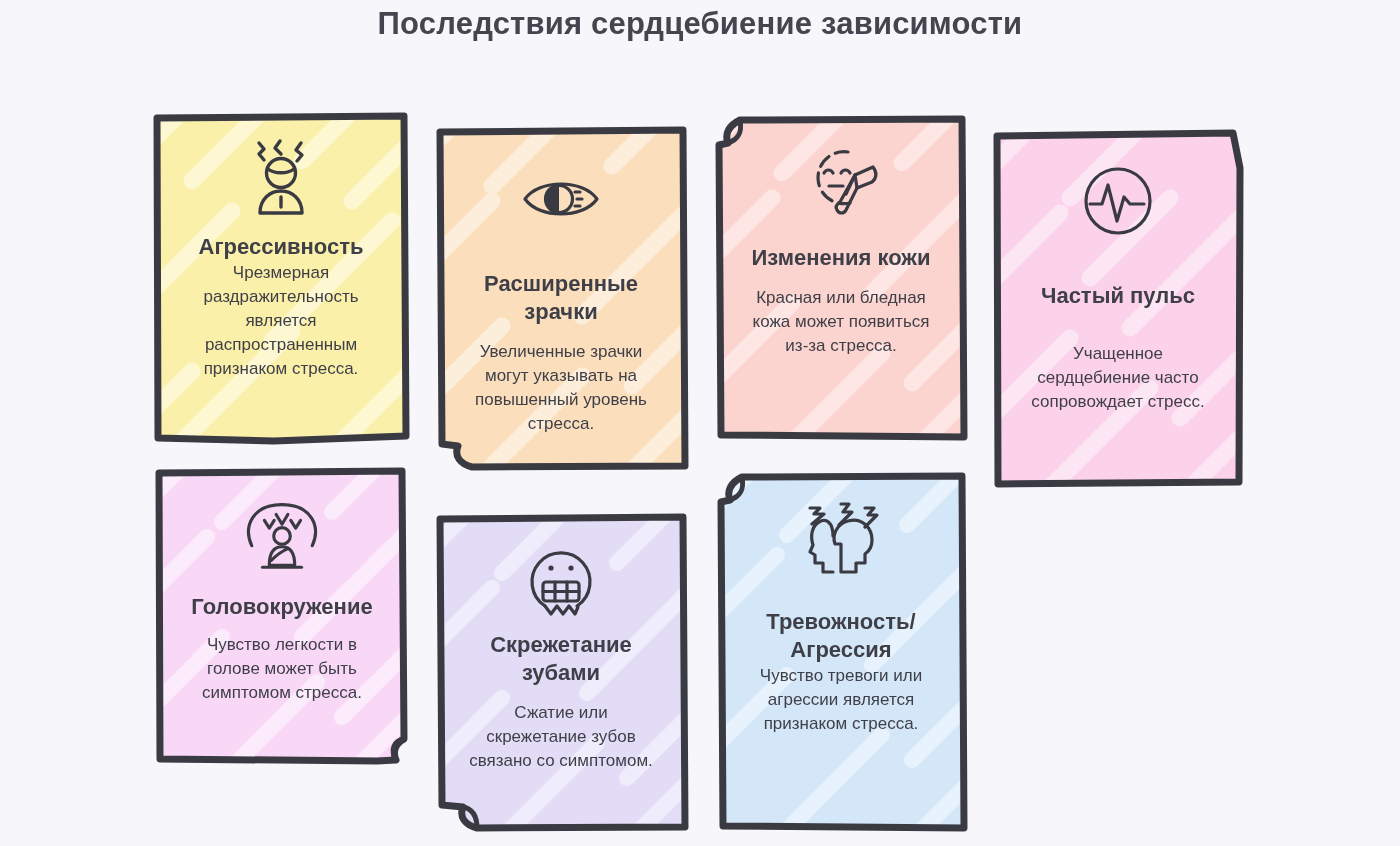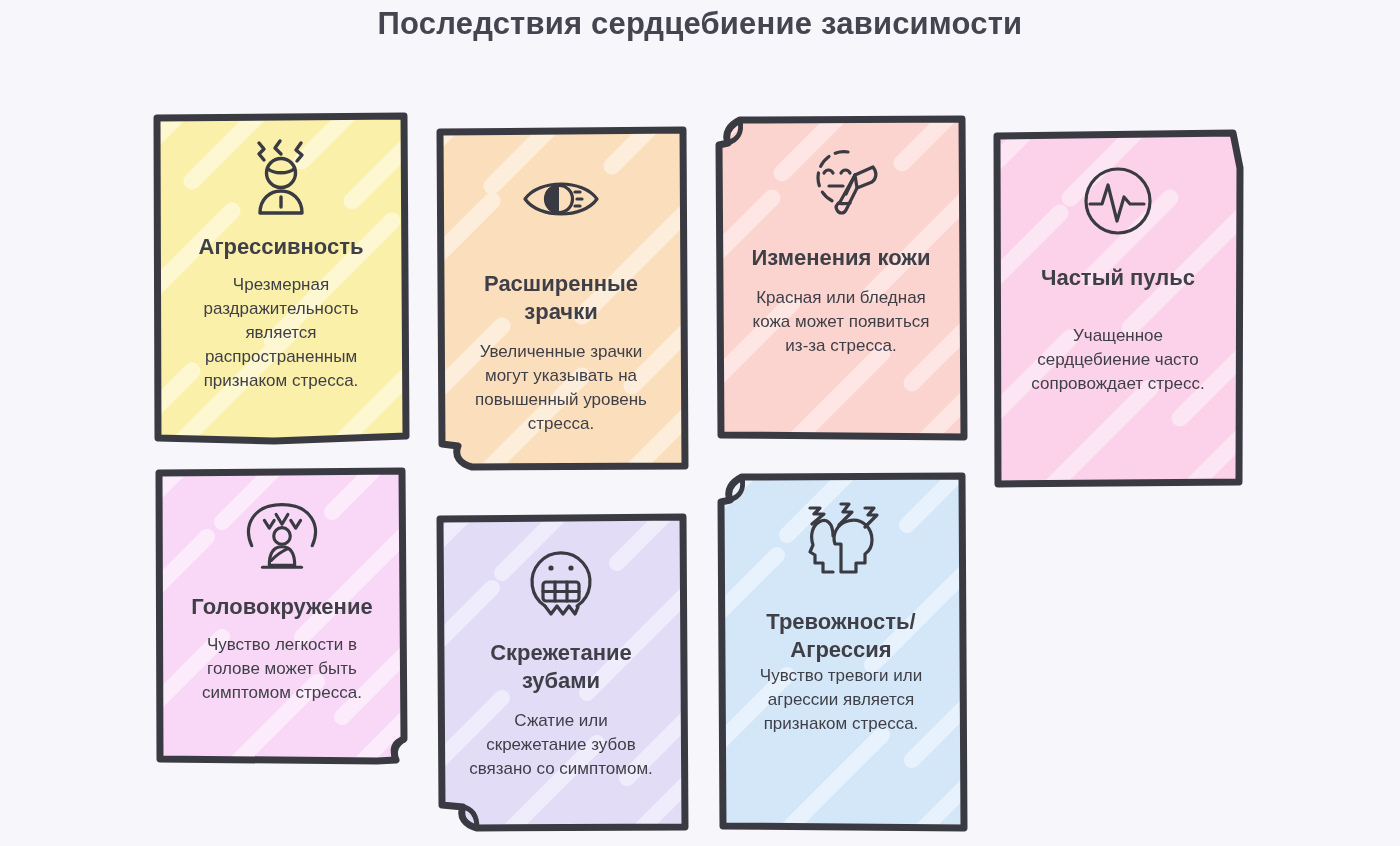--- a/index.html
+++ b/index.html
@@ -98,21 +98,21 @@
           <path d="M16 6 L21 12 L16 17 L21 23"></path>
           <path d="M37 4 L32 11 L38 17"></path>
           <path d="M58 6 L53 13 L59 18 L54 24"></path>
           <circle cx="38" cy="36" r="14.5"></circle>
           <path d="M25 32 C31 37 45 37 51 32"></path>
           <path d="M17 76 C17 62 27 54 38 54 C49 54 59 62 59 76 Z"></path>
           <line x1="38" y1="60" x2="38" y2="70"></line>
         </svg>
       </div>
       <div class="card-title" style="margin-top:14px;">Агрессивность</div>
-      <div class="card-desc" style="margin-top:12px;max-width:200px;">Чрезмерная раздражительность является распространенным признаком стресса.</div>
+      <div class="card-desc" style="max-width:200px;">Чрезмерная раздражительность является распространенным признаком стресса.</div>
     </div>
   </div>
 
   <div class="card" style="left:712px;top:113px;width:258px;height:329px;">
     <div class="paper">
       <svg viewBox="0 0 258 329" preserveAspectRatio="none">
         <defs>
           <clipPath id="clip3">
               <path d="M28,7 C18,12 12,20 16,30 L7,32 L9,322 L252,324 L250,6 Z"></path>
             </clipPath>
@@ -212,21 +212,21 @@
         <path d="M7,8 L243,5 L250,40 L249,354 L8,356 Z" fill="none" stroke="#3a3a42" stroke-width="7" stroke-linejoin="round" stroke-linecap="round"></path>
       </svg>
     </div>
     <div class="content" style="padding-top:30px;">
       <div class="icon-wrap">
         <svg width="76" height="76" viewBox="0 0 76 76" fill="none" stroke="#3a3a42" stroke-width="3.2" stroke-linecap="round" stroke-linejoin="round">
           <circle cx="38" cy="38" r="32"></circle>
           <path d="M10 41 L22 41 L28 22 L37 58 L44 34 L50 41 L64 41"></path>
         </svg>
       </div>
-      <div class="card-title" style="margin-top:20px;max-width:180px;">Частый пульс</div>
+      <div class="card-title" style="margin-top:38px;max-width:180px;">Частый пульс</div>
       <div class="card-desc" style="margin-top:32px;max-width:180px;">Учащенное сердцебиение часто сопровождает стресс.</div>
     </div>
   </div>
 
   <div class="card" style="left:152px;top:467px;width:260px;height:300px;text-decoration:underline;">
     <div class="paper">
       <svg viewBox="0 0 260 300" preserveAspectRatio="none">
         <defs>
           <clipPath id="clip5">
               <path d="M7,6 L250,4 L252,272 C244,276 240,284 244,293 L225,294 L8,292 Z"></path>
@@ -296,21 +296,21 @@
           <path d="M22 66 A29 29 0 1 1 54 66"></path>
           <circle cx="28" cy="28" r="2.6" fill="#3a3a42" stroke="none"></circle>
           <circle cx="48" cy="28" r="2.6" fill="#3a3a42" stroke="none"></circle>
           <rect x="20" y="42" width="36" height="19" rx="3"></rect>
           <line x1="20" y1="51.5" x2="56" y2="51.5"></line>
           <line x1="32" y1="42" x2="32" y2="61"></line>
           <line x1="44" y1="42" x2="44" y2="61"></line>
           <path d="M22 66 L28 74 L34 66 L40 74 L46 66 L52 74 L55 67"></path>
         </svg>
       </div>
-      <div class="card-title" style="margin-top:16px;max-width:200px;">Скрежетание зубами</div>
+      <div class="card-title" style="margin-top:8px;max-width:200px;">Скрежетание зубами</div>
       <div class="card-desc" style="margin-top:14px;max-width:190px;">Сжатие или скрежетание зубов связано со симптомом.</div>
     </div>
   </div>
 
   <div class="card" style="left:712px;top:470px;width:258px;height:363px;">
     <div class="paper">
       <svg viewBox="0 0 258 363" preserveAspectRatio="none">
         <defs>
           <clipPath id="clip7">
               <path d="M30,7 C20,12 14,20 18,30 L9,32 L11,356 L252,358 L250,6 Z"></path>

